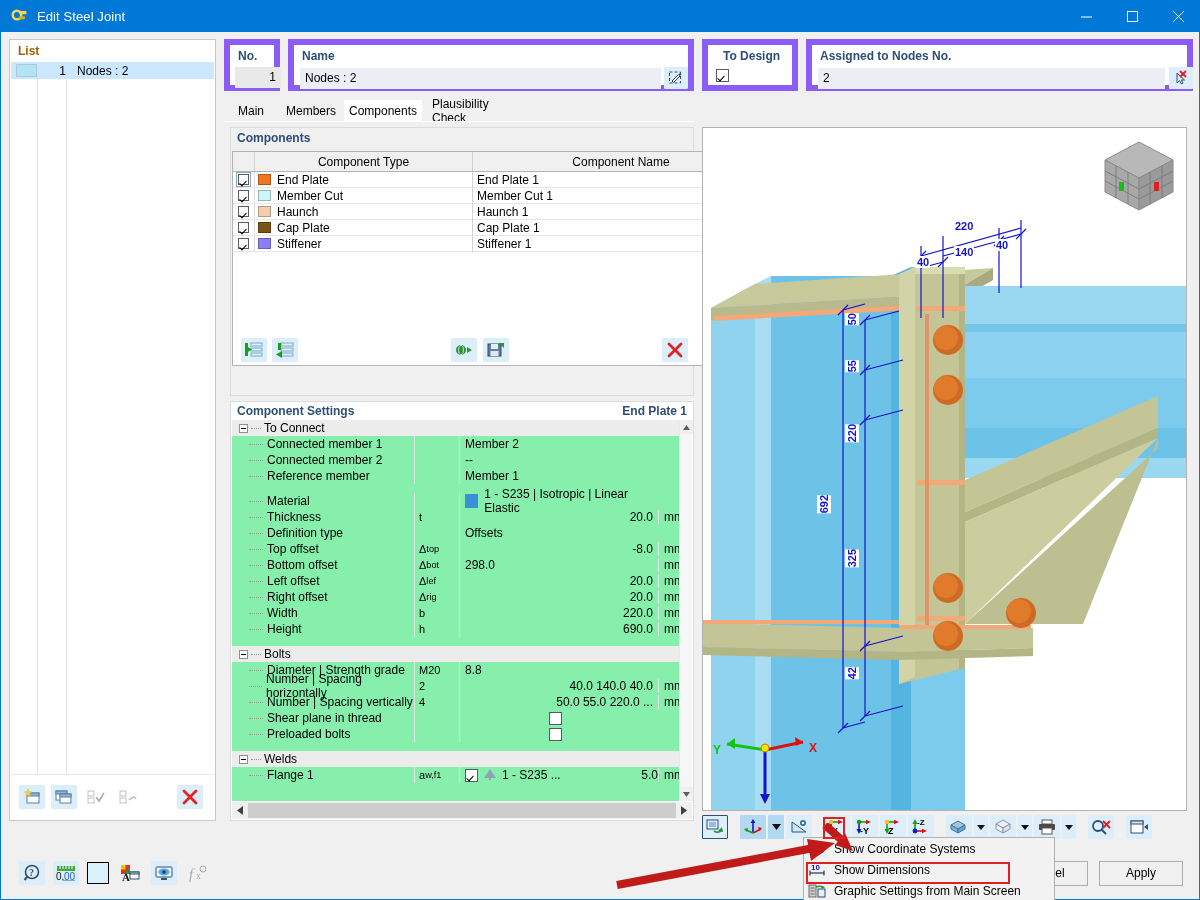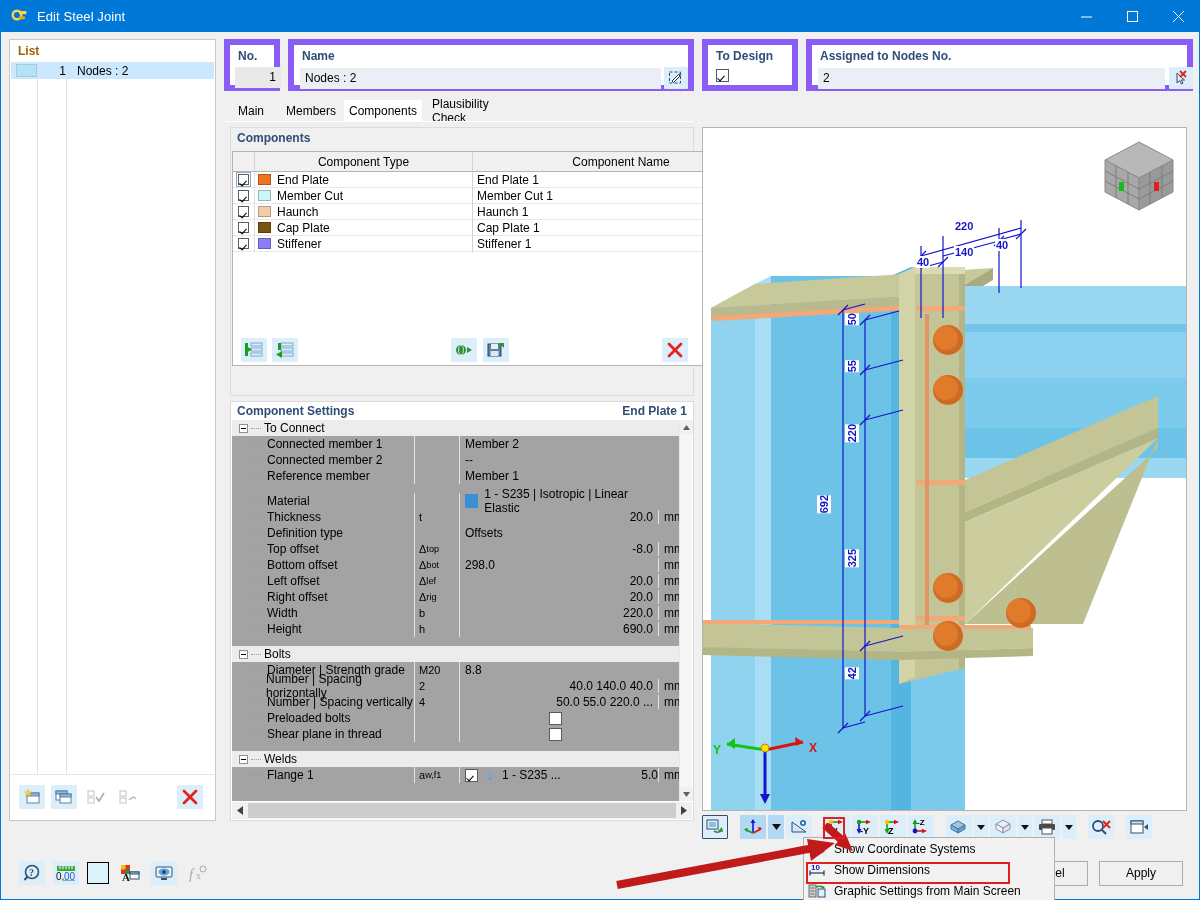--- a/index.html
+++ b/index.html
@@ -80,21 +80,21 @@
   .cbx.on::after { content:""; position:absolute; left:2px; top:4px; width:3px; height:6px;
                    border:solid #000; border-width:0 1.4px 1.4px 0; transform:rotate(42deg); }
   .cbx.focus { outline:1px solid #8aa8c9; outline-offset:1px; }
   #compbtnrow { position:absolute; left:1px; bottom:1px; width:461px; height:28px; display:flex; align-items:center; }
 
   
   #setgroup { position:absolute; left:229px; top:400px; width:464px; height:420px;
               background:#fff; border:1px solid #dcdcdc; }
   #sethdr { height:17px; display:flex; align-items:center; justify-content:space-between;
             padding:0 6px 0 6px; color:#2d4e77; font-weight:bold; font-size:12px; background:#fff; }
-  #settree { position:absolute; left:1px; top:18px; right:1px; bottom:19px; overflow:hidden; background:#a3a3a3; }
+  #settree { position:absolute; left:1px; top:18px; right:1px; bottom:19px; overflow:hidden; background:#86efac; }
   .grp { display:flex; align-items:center; height:16px; background:#ececec; font-size:12px; }
   .grp .exp { width:9px; height:9px; border:1px solid #8f8f8f; background:#fff; margin-left:7px;
               position:relative; flex:none; }
   .grp .exp::before { content:""; position:absolute; left:1px; top:3px; width:5px; height:1px; background:#000; }
   .grp .dots { width:10px; height:1px; border-top:1px dotted #9a9a9a; margin:0 3px; }
   .grp .gname { font-weight:normal; }
   .prow { display:flex; height:16px; align-items:center; font-size:12px; }
   .prow .lbl { width:182px; display:flex; align-items:center; }
   .prow .lbl .tick { width:14px; margin-left:17px; border-top:1px dotted #9a9a9a; height:1px; }
   .prow .lbl .tx { margin-left:4px; }
@@ -242,21 +242,21 @@
     <div class="lv-input" style="position:absolute;left:6px;top:23px;width:361px;">Nodes : 2</div>
     <span class="ibtn" style="position:absolute;left:370px;top:22px;width:24px;height:22px;">
       <svg width="16" height="16" viewBox="0 0 16 16">
         <rect x="1.5" y="2" width="11" height="11" fill="none" stroke="#2d4e77" stroke-dasharray="3 2"></rect>
         <path d="M4 11 L10.5 4.5 L12 6 L5.5 12.5 Z" fill="#fff" stroke="#1b3a5c"></path>
         <path d="M10.5 4.5 L12 3 L13.5 4.5 L12 6 Z" fill="#555"></path>
       </svg>
     </span>
   </div>
 
-  <div class="fieldbox" style="left:701px;top:38px;width:96px;height:52px;">
+  <div class="fieldbox" style="left:701px;top:38px;width:96px;height:52px;padding-left:7px;">
     <div class="fieldlabel">To Design</div>
     <span class="cbx on" style="position:absolute;left:8px;top:24px;width:13px;height:13px;"></span>
   </div>
 
   <div class="fieldbox" style="left:805px;top:38px;width:387px;height:52px;">
     <div class="fieldlabel">Assigned to Nodes No.</div>
     <div class="lv-input" style="position:absolute;left:6px;top:23px;width:347px;">2</div>
     <span class="ibtn" style="position:absolute;left:357px;top:22px;width:24px;height:22px;">
       <svg width="16" height="16" viewBox="0 0 16 16">
         <path d="M4 3 L4 13 L6.6 10.6 L8.4 14 L10 13.2 L8.3 10 L11.5 10 Z" fill="#dfe9f2" stroke="#33506e"></path>
@@ -582,31 +582,31 @@
           </div>
           <div class="sym">4</div>
           <div class="val" style="justify-content:flex-end;padding-right:5px;">
             <span>50.0 55.0 220.0 ...</span>
           </div>
           <div class="unit">mm</div>
         </div>
         <div class="prow">
           <div class="lbl">
             <span class="tick"></span>
-            <span class="tx">Preloaded bolts</span>
+            <span class="tx">Shear plane in thread</span>
           </div>
           <div class="sym"></div>
           <div class="val" style="justify-content:center;padding-right:46px;">
             <span class="cbx" style="width:13px;height:13px;"></span>
           </div>
         </div>
         <div class="prow">
           <div class="lbl">
             <span class="tick"></span>
-            <span class="tx">Shear plane in thread</span>
+            <span class="tx">Preloaded bolts</span>
           </div>
           <div class="sym"></div>
           <div class="val" style="justify-content:center;padding-right:46px;">
             <span class="cbx" style="width:13px;height:13px;"></span>
           </div>
         </div>
         <div class="spacerow"></div>
         <div class="grp">
           <span class="exp"></span>
           <span class="dots"></span>

